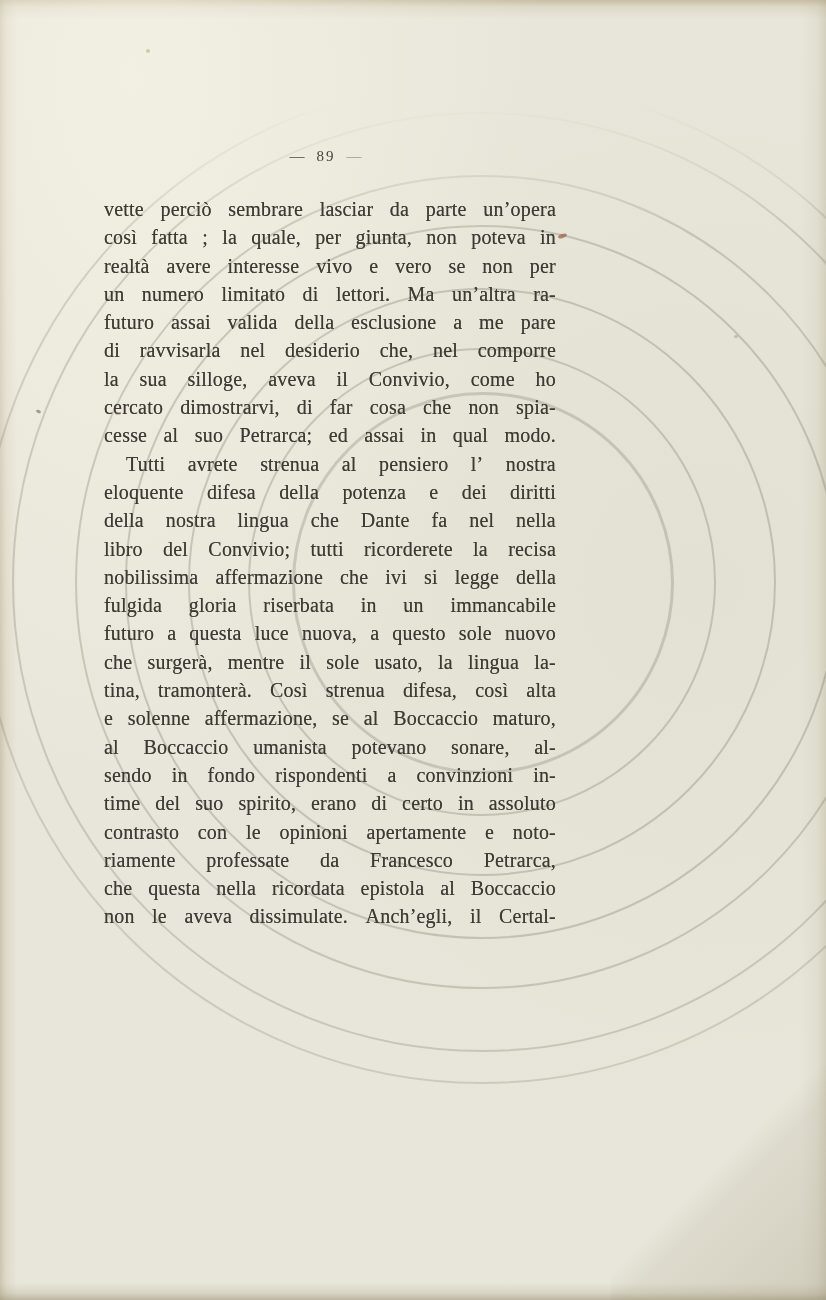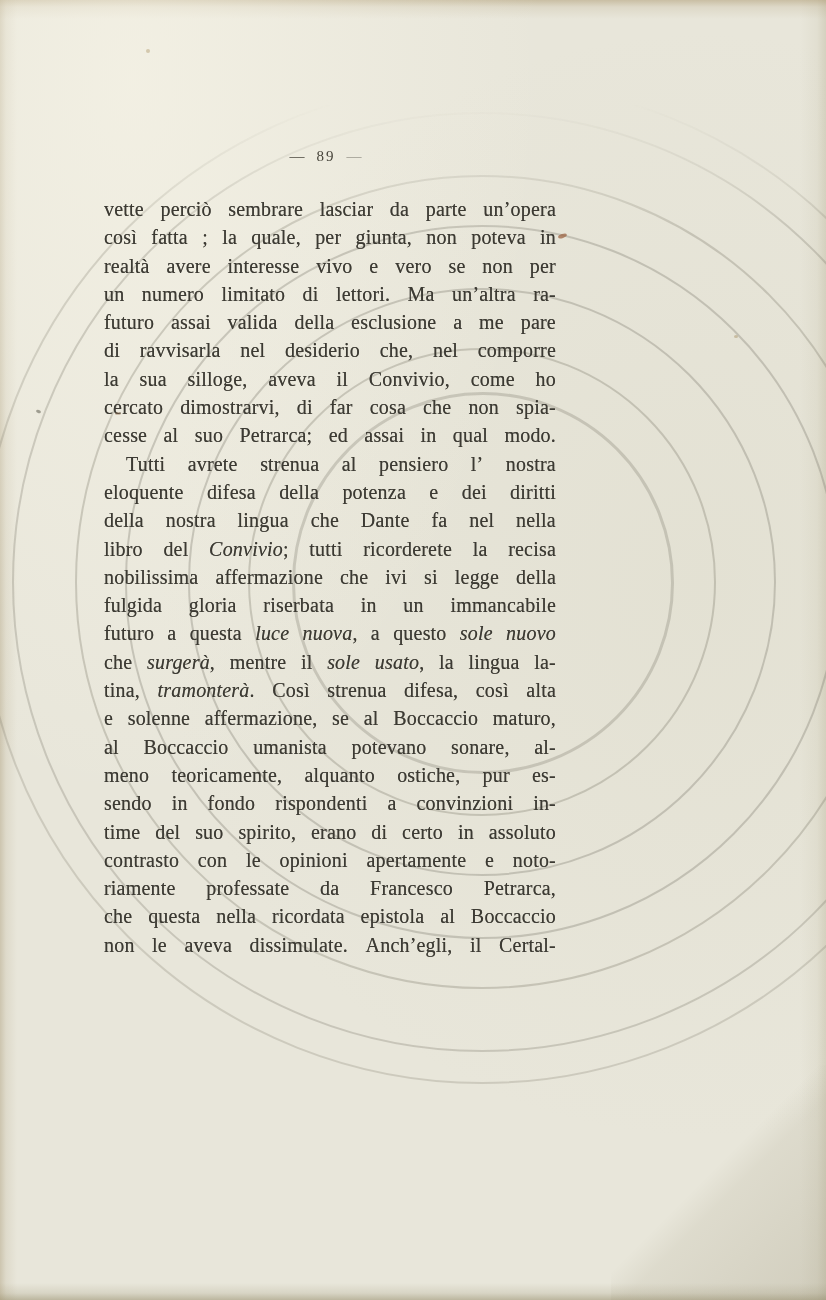--- a/index.html
+++ b/index.html
@@ -31,21 +31,21 @@
   }
   .pgnum{margin:0 11px;letter-spacing:2px;}
   .dash-light{opacity:.5;}
   .textblock{
     position:absolute;left:104px;top:198px;width:452px;
     font-size:20px;color:#3c3a33;letter-spacing:.2px;
     text-shadow:0 0 .6px rgba(60,58,50,.65);
   }
   .line{display:flex;justify-content:space-between;height:28.3px;align-items:baseline;}
   .w{flex:0 0 auto;}
-  .it{font-style:italic;}
+  .it{}
   .speck{position:absolute;border-radius:50%;}
 </style>
 </head>
 <body>
 
 <div class="page">
 
   <div class="stamp" id="stamp">
       <div class="ring" style="left: 292px; top: 392px; height: 376px; width: 376px; border: 3px solid rgba(126, 124, 110, 0.3);"></div>
       <div class="ring" style="left: 248px; top: 348px; height: 464px; width: 464px; border: 2.5px solid rgba(126, 124, 110, 0.33);"></div>
@@ -254,28 +254,20 @@
         </div>
         <div class="line">
           <span class="w"><span>al</span></span>
           <span class="w"><span>Boccaccio</span></span>
           <span class="w"><span>umanista</span></span>
           <span class="w"><span>potevano</span></span>
           <span class="w"><span>sonare,</span></span>
           <span class="w"><span>al-</span></span>
         </div>
         <div class="line">
-          <span class="w"><span>meno</span></span>
-          <span class="w"><span>teoricamente,</span></span>
-          <span class="w"><span>alquanto</span></span>
-          <span class="w"><span>ostiche,</span></span>
-          <span class="w"><span>pur</span></span>
-          <span class="w"><span>es-</span></span>
-        </div>
-        <div class="line">
           <span class="w"><span>sendo</span></span>
           <span class="w"><span>in</span></span>
           <span class="w"><span>fondo</span></span>
           <span class="w"><span>rispondenti</span></span>
           <span class="w"><span>a</span></span>
           <span class="w"><span>convinzioni</span></span>
           <span class="w"><span>in-</span></span>
         </div>
         <div class="line">
           <span class="w"><span>time</span></span>

